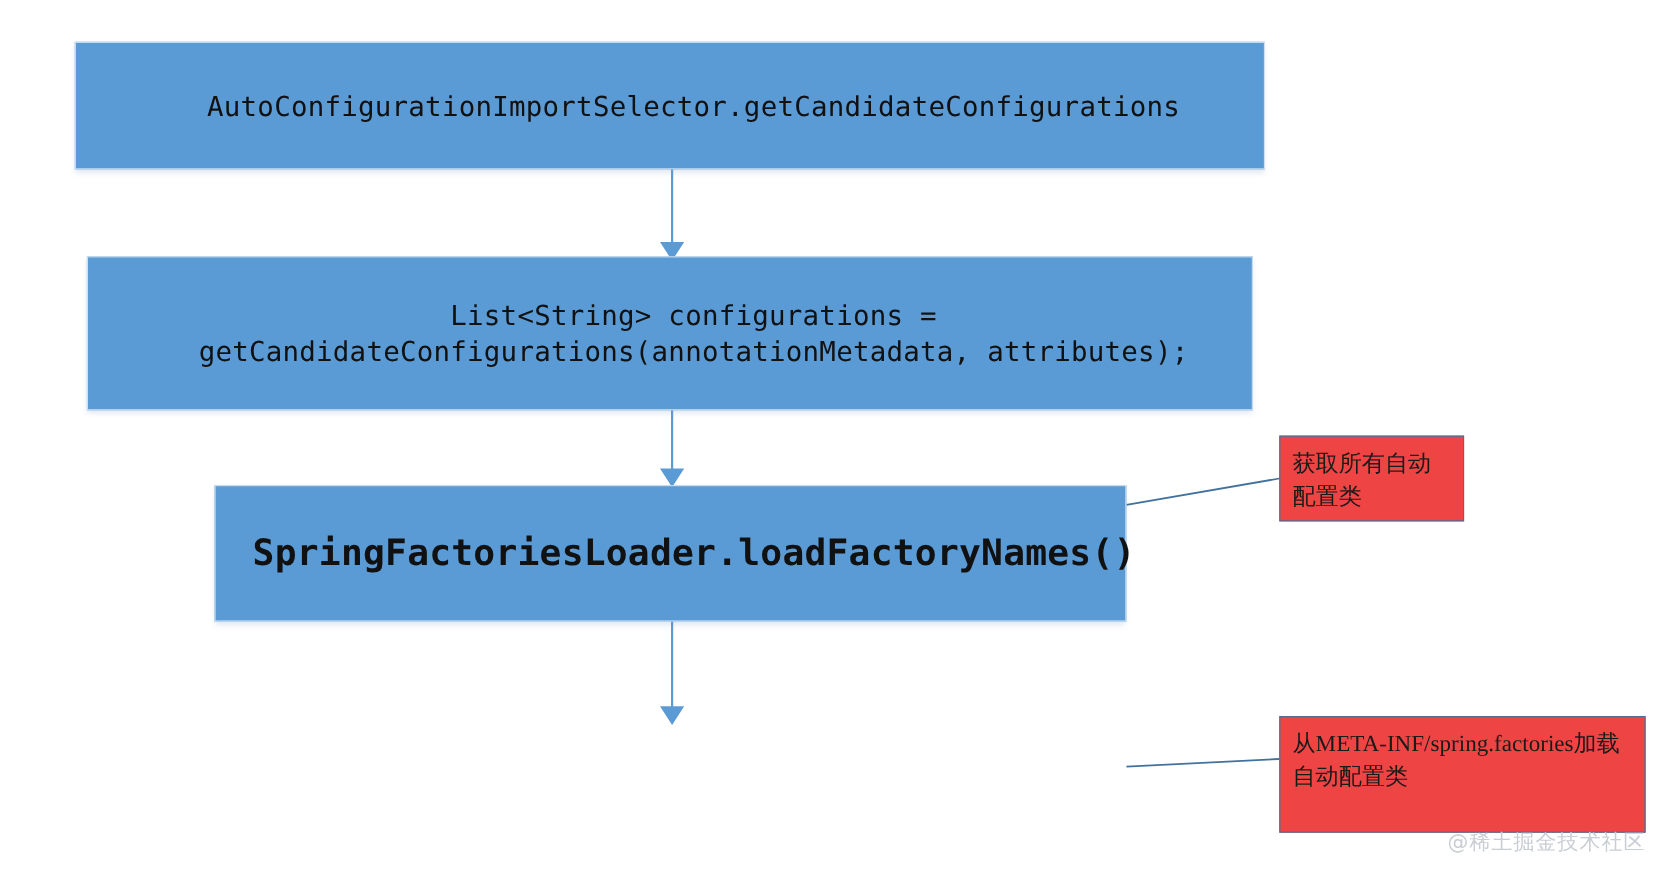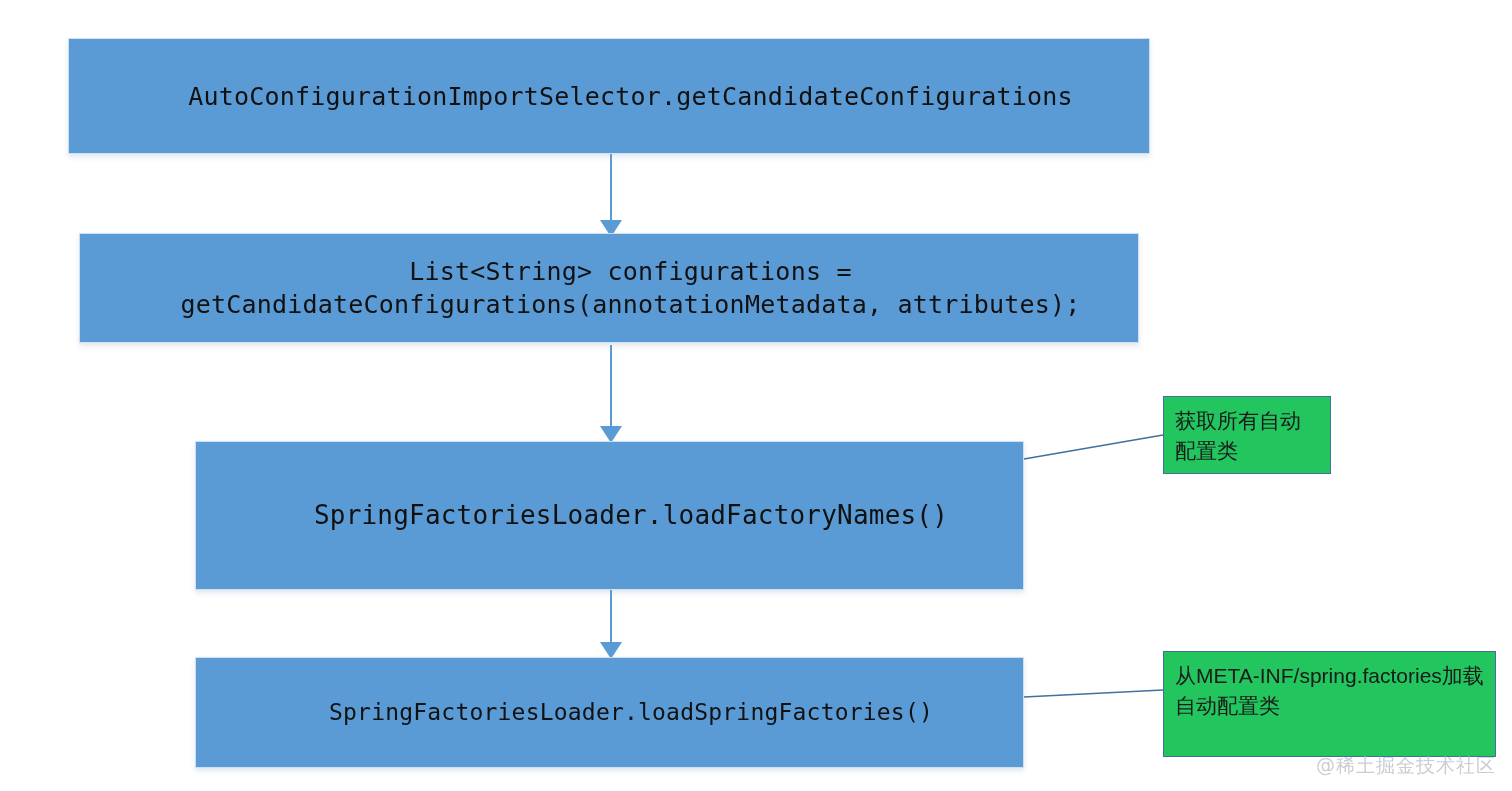--- a/index.html
+++ b/index.html
@@ -35,22 +35,22 @@
     z-index: 2;
   }
   .pbox .label {
     white-space: pre-line;
     line-height: 1.32;
     padding: 0 10px;
     margin-left: 43px;
   }
 
   #box-1 { left: 68px;  top: 38px;  width: 1082px; height: 116px; font-size: 25px; }
-  #box-2 { left: 79px;  top: 233px; width: 1060px; height: 110px; font-size: 25px; }
-  #box-3 { left: 195px; top: 441px; width: 829px;  height: 149px; font-size: 26px; }
+  #box-2 { left: 79px;  top: 233px; width: 1060px; height: 140px; font-size: 25px; }
+  #box-3 { left: 195px; top: 441px; width: 829px;  height: 124px; font-size: 33px; font-weight: bold; }
   #box-4 { left: 195px; top: 657px; width: 829px;  height: 111px; font-size: 23px; }
 
   
   .arrow {
     position: absolute;
     z-index: 1;
   }
   .arrow .shaft {
     position: absolute;
     left: 50%;
@@ -74,24 +74,24 @@
   #arrow-1 .shaft { height: 70px; }
   #arrow-2 { left: 600px; top: 345px; width: 22px; height: 98px; }
   #arrow-2 .shaft { height: 83px; }
   #arrow-3 { left: 600px; top: 554px; width: 22px; height: 105px; }
   #arrow-3 .shaft { height: 90px; }
 
   
   .note {
     position: absolute;
     box-sizing: border-box;
-    background: #22c55e;
+    background: #ef4444;
     border: 1.5px solid #41719C;
     color: #1a1a1a;
-    font-family: Liberation Sans, sans-serif;
+    font-family: Liberation Serif, serif;
     font-size: 21px;
     line-height: 1.45;
     padding: 9px 10px 6px 11px;
     z-index: 3;
   }
   #note-1 { left: 1163px; top: 396px; width: 168px;  height: 78px; }
   #note-2 { left: 1163px; top: 651px; width: 333px;  height: 106px; }
 
   
   #leaders {
@@ -148,23 +148,20 @@
 
   <div class="pbox" id="box-3">
     <span class="label">SpringFactoriesLoader.loadFactoryNames()</span>
   </div>
 
   <div class="arrow" id="arrow-3">
     <span class="shaft"></span>
     <span class="head"></span>
   </div>
 
-  <div class="pbox" id="box-4">
-    <span class="label">SpringFactoriesLoader.loadSpringFactories()</span>
-  </div>
 
   <div class="note" id="note-1">
     <span>获取所有自动配置类</span>
   </div>
 
   <div class="note" id="note-2">
     <span>从META-INF/spring.factories加载自动配置类</span>
   </div>
 
   <div id="watermark">@稀土掘金技术社区</div>

